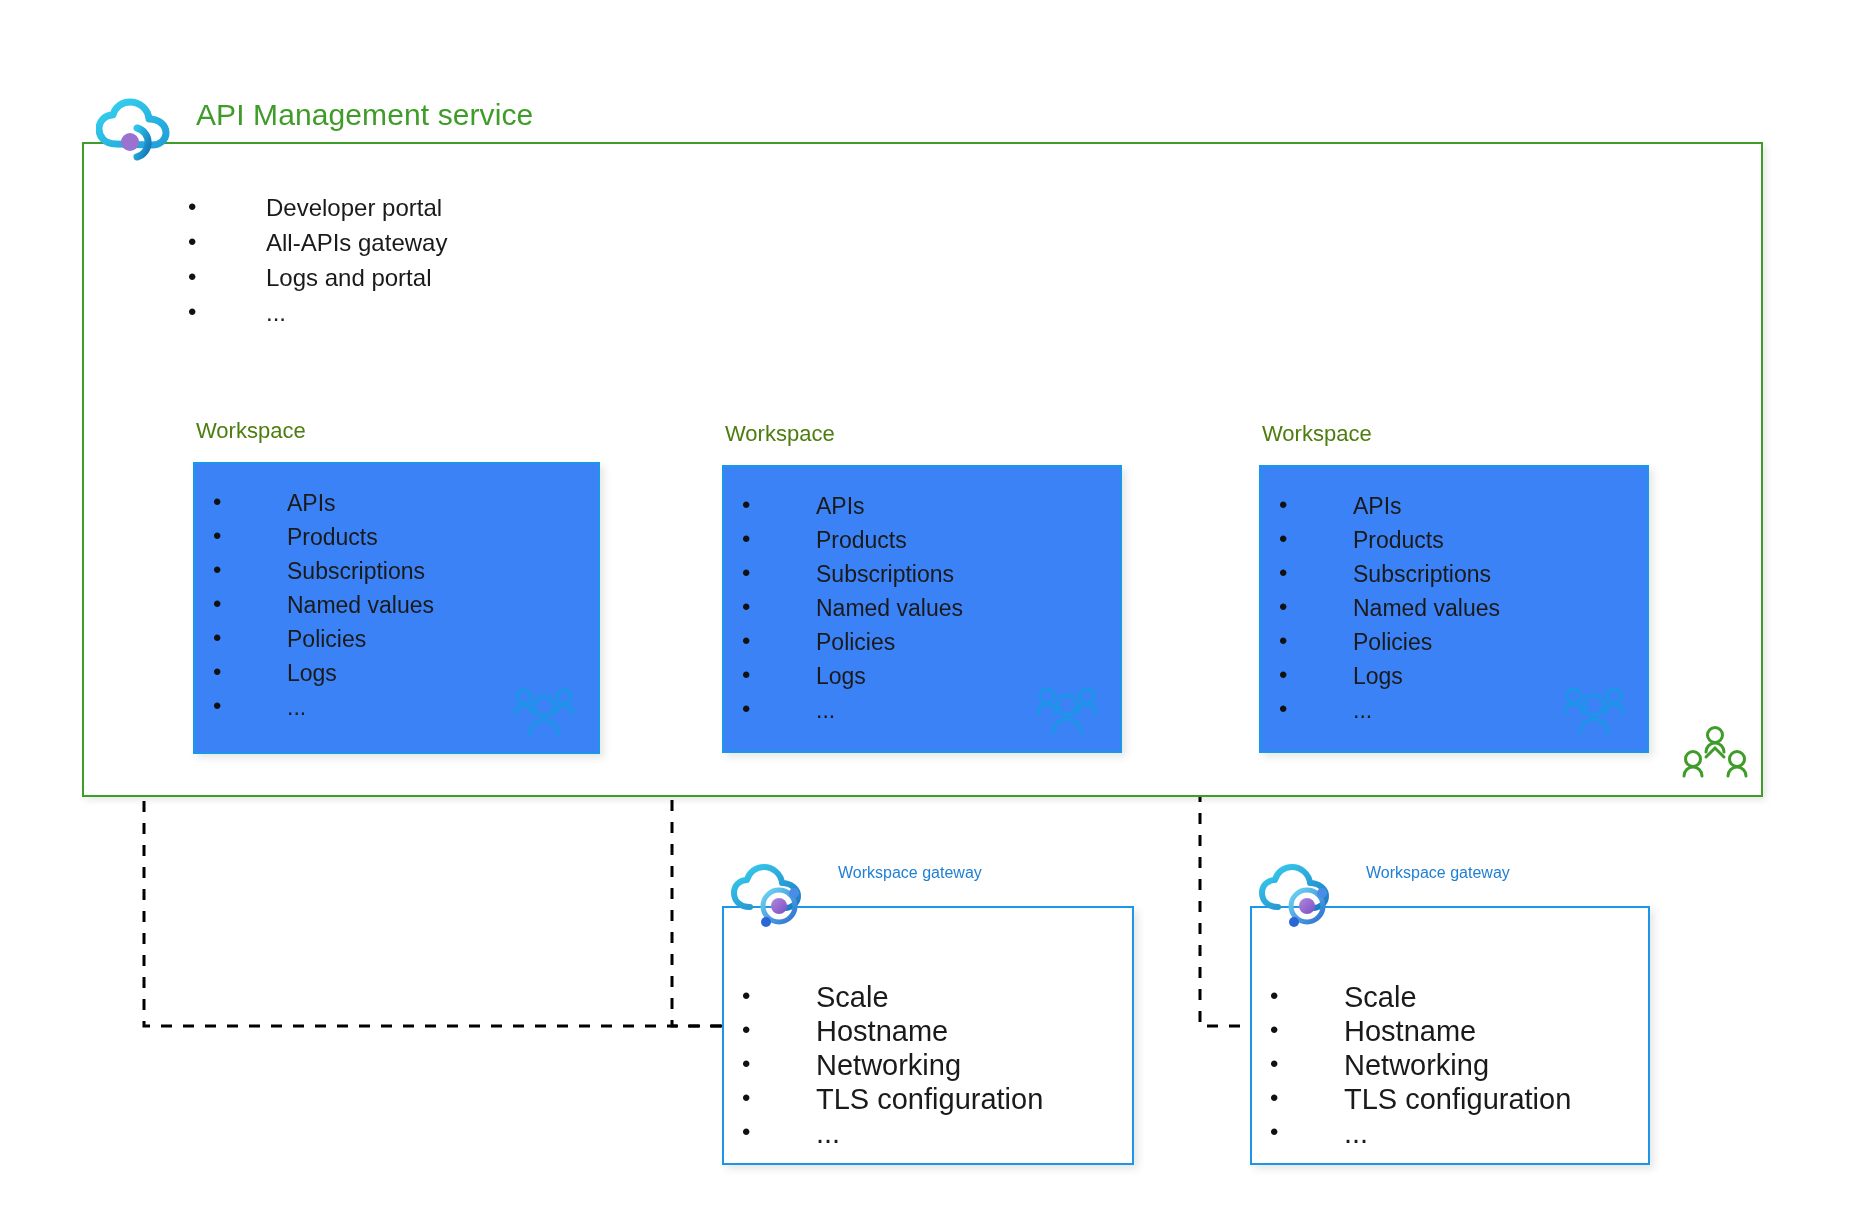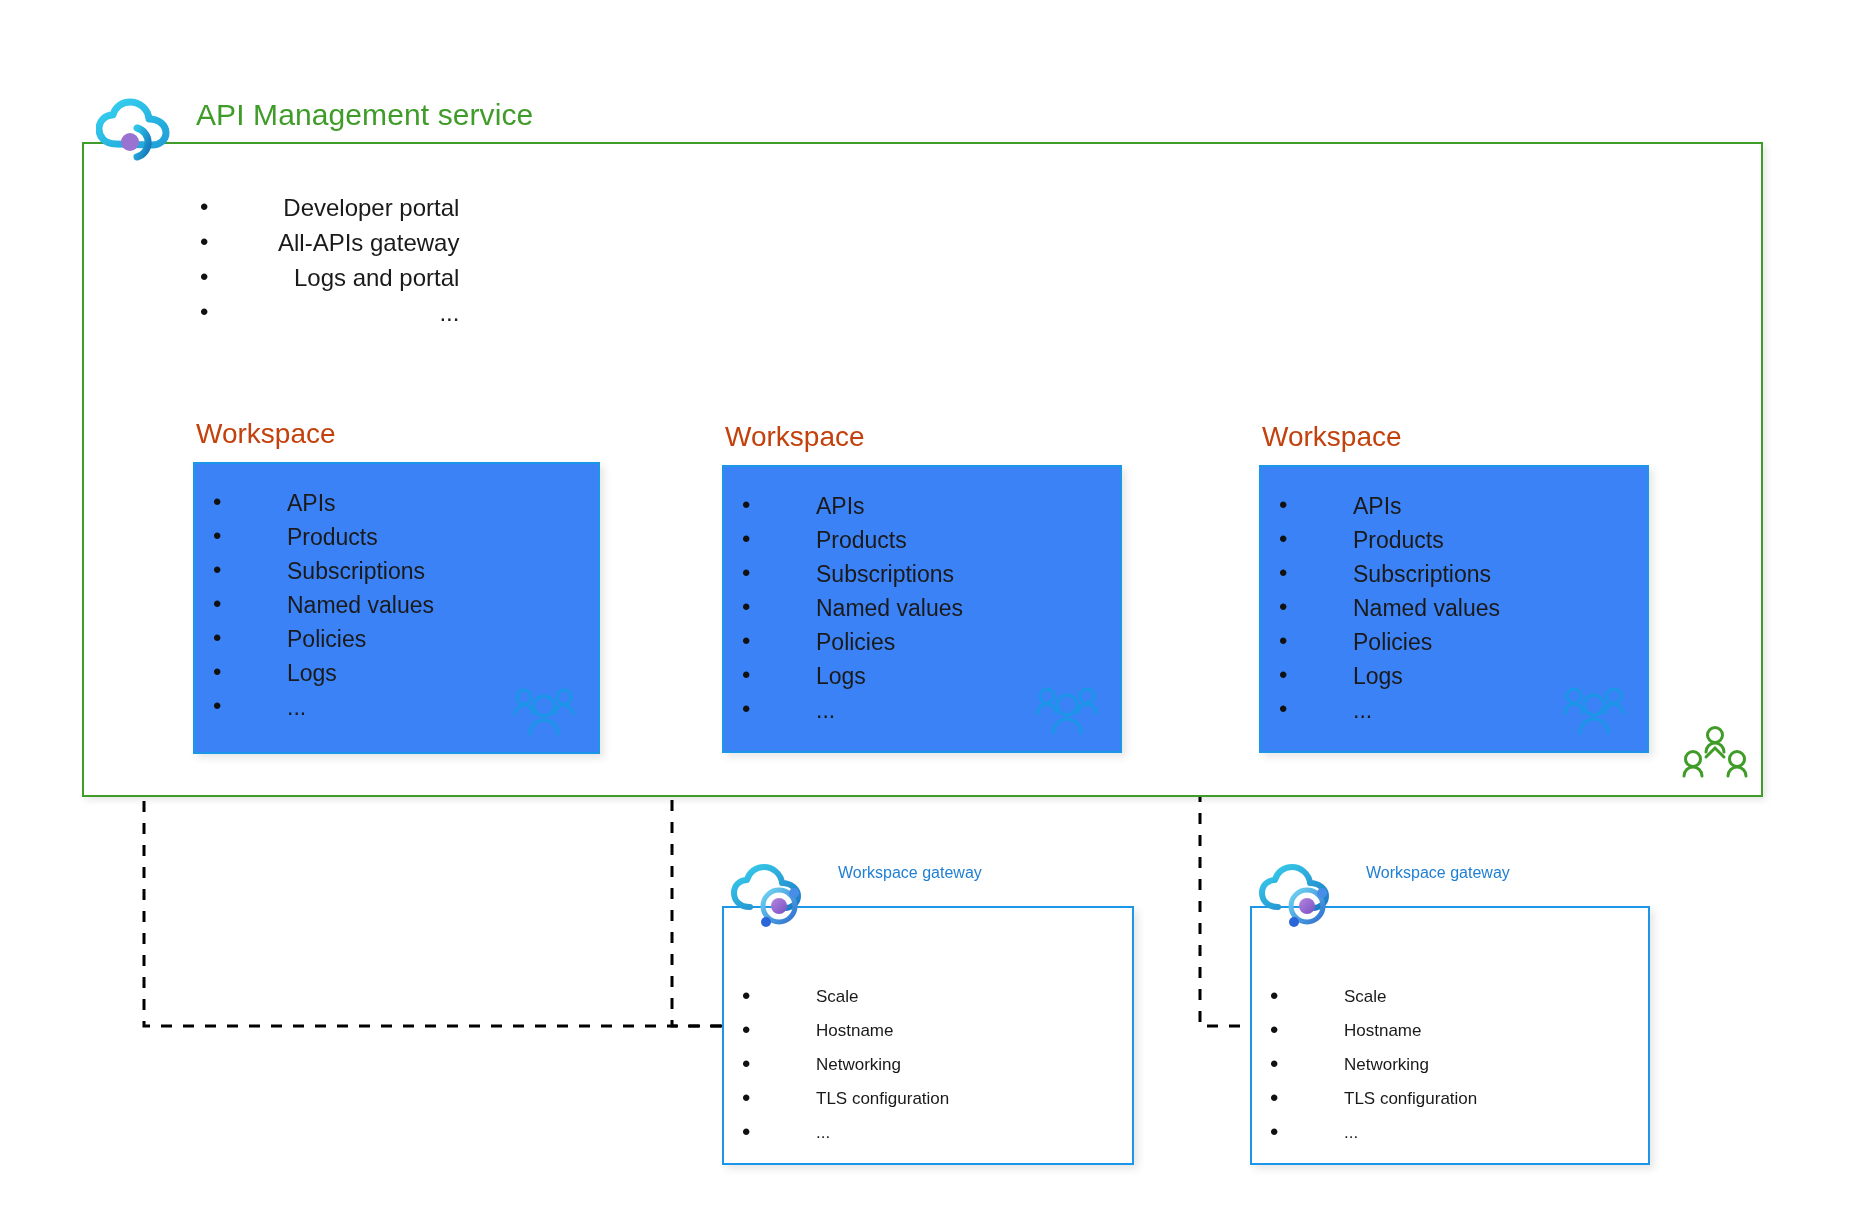--- a/index.html
+++ b/index.html
@@ -43,23 +43,22 @@
     z-index:5;
   }
   .service-icon{
     position:absolute;
     left:96px; top:98px;
     width:76px; height:66px;
     z-index:6;
   }
   .service-list{
     position:absolute;
-    left:196px; top:190px;
+    left:184px; top:190px;
     z-index:4;
-    text-align:right;
   }
 
   
   .blist{list-style:none;margin:0;padding:0;}
   .blist li{
     position:relative;
     font-size:24px;
     color:#1a1a1a;
     line-height:35px;
     padding-left:82px;
@@ -78,22 +77,22 @@
   
   .ws{
     position:absolute;
     box-sizing:border-box;
     border:2px solid #1b96e8;
     background:#3b82f6;
     box-shadow:4px 4px 8px rgba(0,0,0,0.10);
   }
   .ws-title{
     position:absolute;
-    font-size:28px;
-    color:#c2410c;
+    font-size:22px;
+    color:#4d7c0f;
     white-space:nowrap;
     z-index:5;
   }
   .ws .blist{
     position:absolute;
     left:14px; top:22px;
   }
   .ws .blist li{font-size:23px;line-height:34px;padding-left:78px;}
 
   
@@ -113,21 +112,21 @@
   }
   .gw-icon{
     position:absolute;
     width:82px; height:72px;
     z-index:7;
   }
   .gw .blist{
     position:absolute;
     left:14px; top:72px;
   }
-  .gw .blist li{font-size:17px;line-height:34px;padding-left:78px;}
+  .gw .blist li{font-size:29px;line-height:34px;padding-left:78px;}
 
   
   .people-icon{position:absolute;width:62px;height:52px;}
   .hier-icon{position:absolute;width:66px;height:58px;}
 </style>
 </head>
 <body>
 
 <div id="stage">
 

